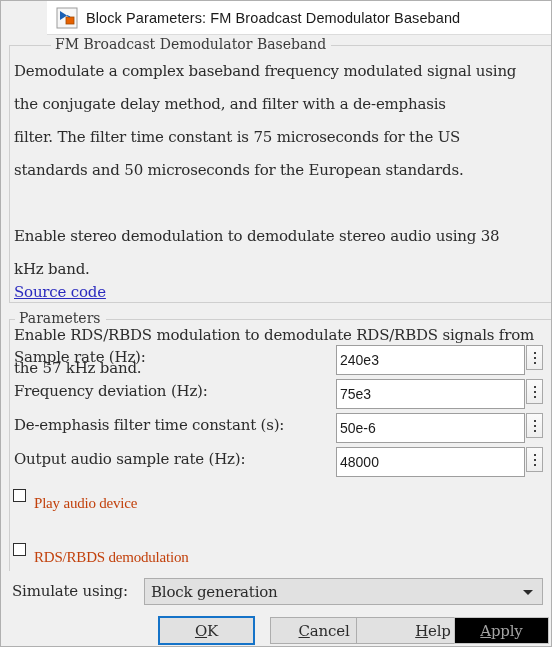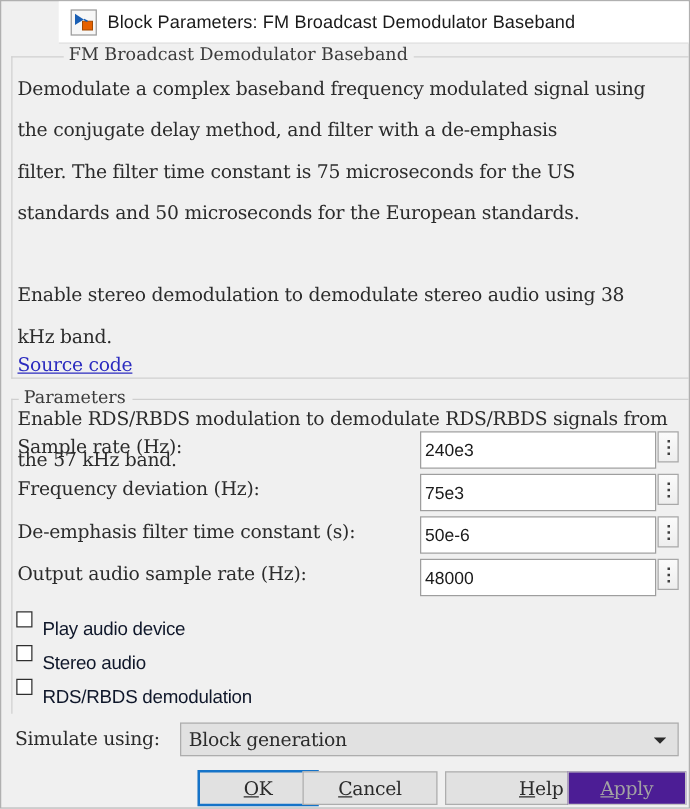--- a/index.html
+++ b/index.html
@@ -191,23 +191,23 @@
   .checkbox {
     width: 13px;
     height: 13px;
     border: 1.6px solid #2e2e2e;
     background: #ffffff;
     box-sizing: border-box;
     flex: 0 0 auto;
   }
   .check-label {
     margin-left: 8px;
-    font-family: Liberation Sans, sans-serif;
-    font-size: 15px;
-    color: #0f172a;
+    font-family: Liberation Serif, serif;
+    font-size: 15px;
+    color: #c2410c;
     white-space: nowrap;
     letter-spacing: -0.2px;
     margin-top: 16px;
   }
 
   
   #sim-row {
     position: absolute;
     left: 11px;
     top: 577px;
@@ -279,26 +279,26 @@
     cursor: default;
     letter-spacing: -0.2px;
   }
   .dlg-button.default {
     border: 2px solid #1573c8;
     top: 1px;
     height: 29px;
   }
   .dlg-button.disabled {
     color: #a3a3a3;
-    background: #4c1d95;
+    background: #000000;
     border-color: #c4c4c4;
   }
   .mnem { text-decoration: underline; }
   #btn-ok     { left: 157px; width: 97px; }
-  #btn-cancel { left: 241px; width: 108px; }
+  #btn-cancel { left: 269px; width: 108px; }
   #btn-help   { left: 355px; width: 110px; padding-left: 44px; }
   #btn-apply  { left: 453px; width: 95px; }
 </style>
 </head>
 <body>
 
 <div id="window">
 
   <div id="titlebar">
     <div id="app-icon">
@@ -374,24 +374,20 @@
         <i></i>
         <i></i>
         <i></i>
       </div>
   </div>
 
   <div class="checkrow" style="top:483px">
     <span class="checkbox"></span>
     <span class="check-label">Play audio device</span>
   </div>
-  <div class="checkrow" style="top:510px">
-    <span class="checkbox"></span>
-    <span class="check-label">Stereo audio</span>
-  </div>
   <div class="checkrow" style="top:537px">
     <span class="checkbox"></span>
     <span class="check-label">RDS/RBDS demodulation</span>
   </div>
 
   <div id="sim-row">
     <div id="sim-label">Simulate using:</div>
     <div id="sim-select">
       <div id="sim-value">Block generation</div>
       <div id="sim-arrow"></div>

